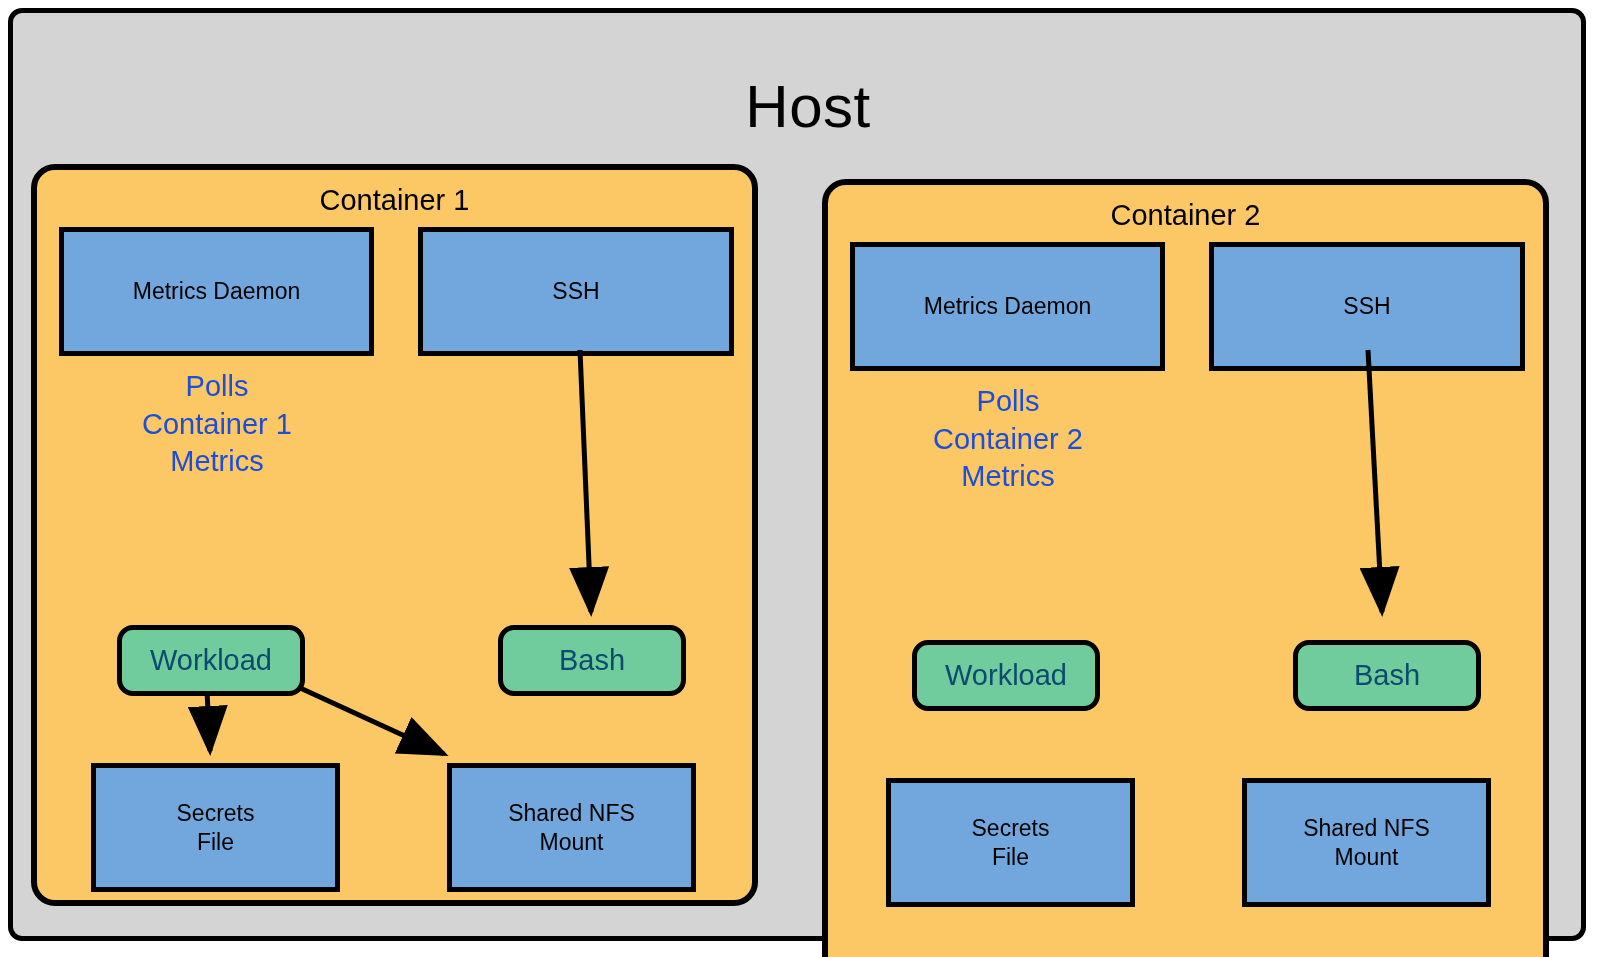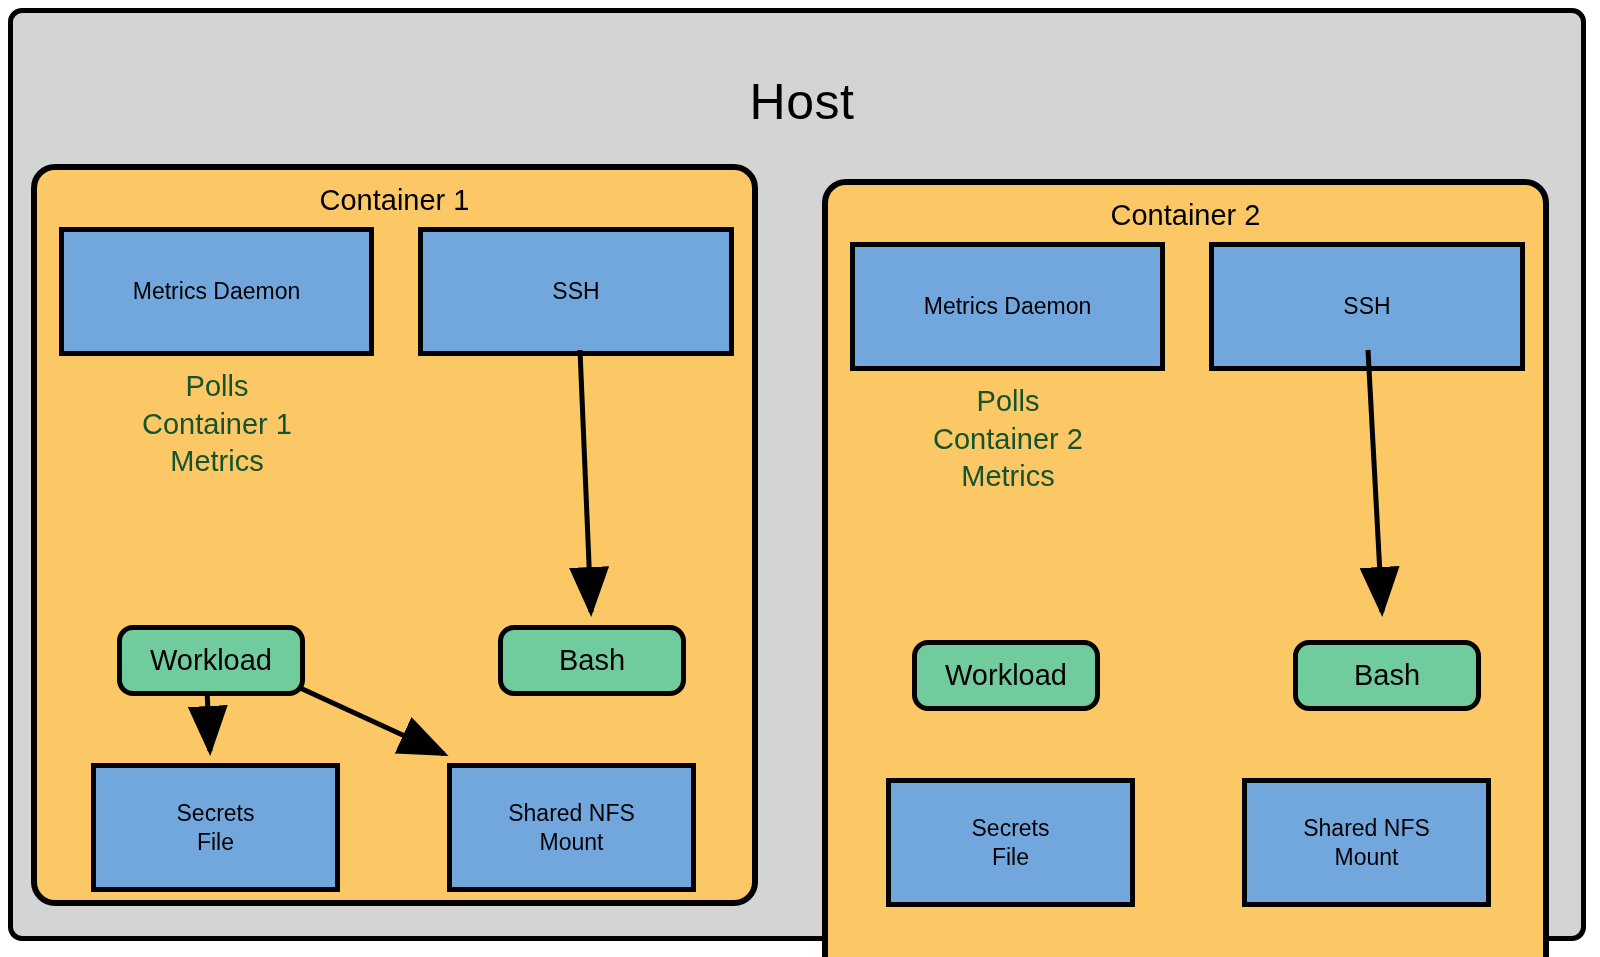--- a/index.html
+++ b/index.html
@@ -30,24 +30,25 @@
     border: 5px solid #000000;
     border-radius: 14px;
     box-sizing: border-box;
   }
   .host-title {
     position: absolute;
     left: 0;
     top: 64px;
     width: 1578px;
     text-align: center;
-    font-size: 50px;
+    font-size: 60px;
     color: #000000;
     line-height: 1;
     letter-spacing: 0.5px;
+    padding-left: 6px;
   }
   
   .container-box {
     position: absolute;
     background: #fcc765;
     border: 6px solid #000000;
     border-radius: 24px;
     box-sizing: border-box;
   }
   #container-1 { left: 31px;  top: 164px; width: 727px; height: 742px; }
@@ -83,29 +84,29 @@
     position: absolute;
     background: #70cb9d;
     border: 5px solid #000000;
     border-radius: 16px;
     box-sizing: border-box;
     display: flex;
     align-items: center;
     justify-content: center;
     text-align: center;
     font-size: 29px;
-    color: #000000;
+    color: #0c4a6e;
     line-height: 1.25;
   }
   
   .caption {
     position: absolute;
     text-align: center;
     font-size: 29px;
-    color: #14532d;
+    color: #1d4ed8;
     line-height: 1.3;
     white-space: pre-line;
   }
   
   .arrow-layer {
     position: absolute;
     left: 0;
     top: 0;
     width: 1600px;
     height: 957px;

